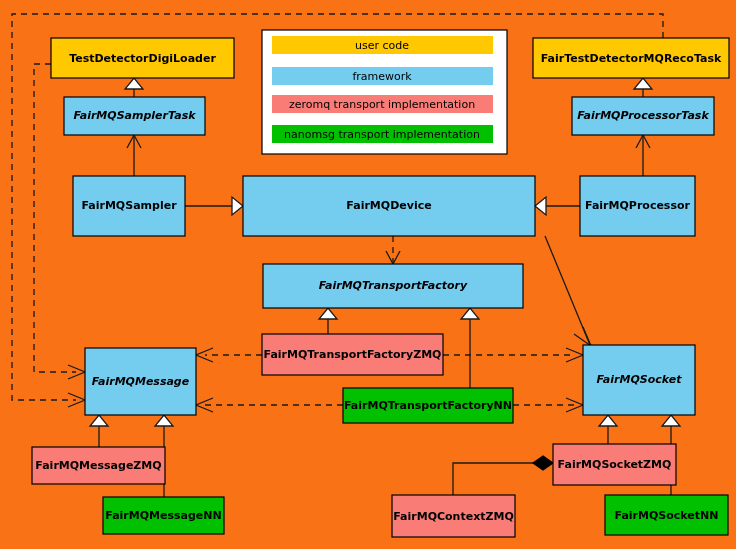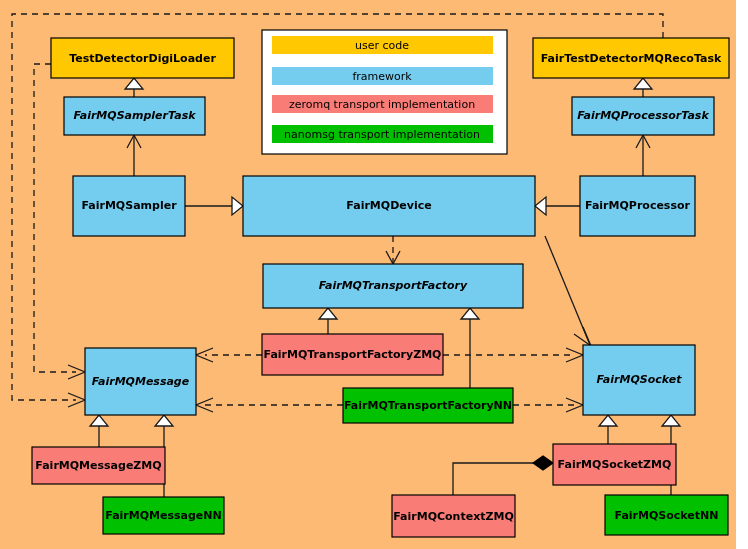--- a/index.html
+++ b/index.html
@@ -1,18 +1,18 @@
 <!DOCTYPE html>
 <html><head>
 <meta charset="utf-8">
 <style>
   html,body{margin:0;padding:0;background:#ffffff;}
   body{width:748px;height:549px;overflow:hidden;
        font-family:"DejaVu Sans","Liberation Sans",sans-serif;}
-  #diagram{position:relative;width:736px;height:549px;background:#fdba74;}
+  #diagram{position:relative;width:736px;height:549px;background:#f97316;}
   svg{position:absolute;left:0;top:0;}
   .node-label{font-size:11px;font-weight:bold;text-anchor:middle;
               dominant-baseline:middle;fill:#000;}
   .node-label.abstract{font-style:italic;}
   .legend-label{font-size:11px;text-anchor:middle;dominant-baseline:middle;
                 fill:#000;font-weight:normal;}
   .box{stroke:#000;stroke-width:1.2;}
   .legend-frame{fill:#ffffff;stroke:#000;stroke-width:1.2;}
   .edge{stroke:#1a1a1a;stroke-width:1.3;fill:none;}
   .edge.dashed{stroke-dasharray:6,5;}

